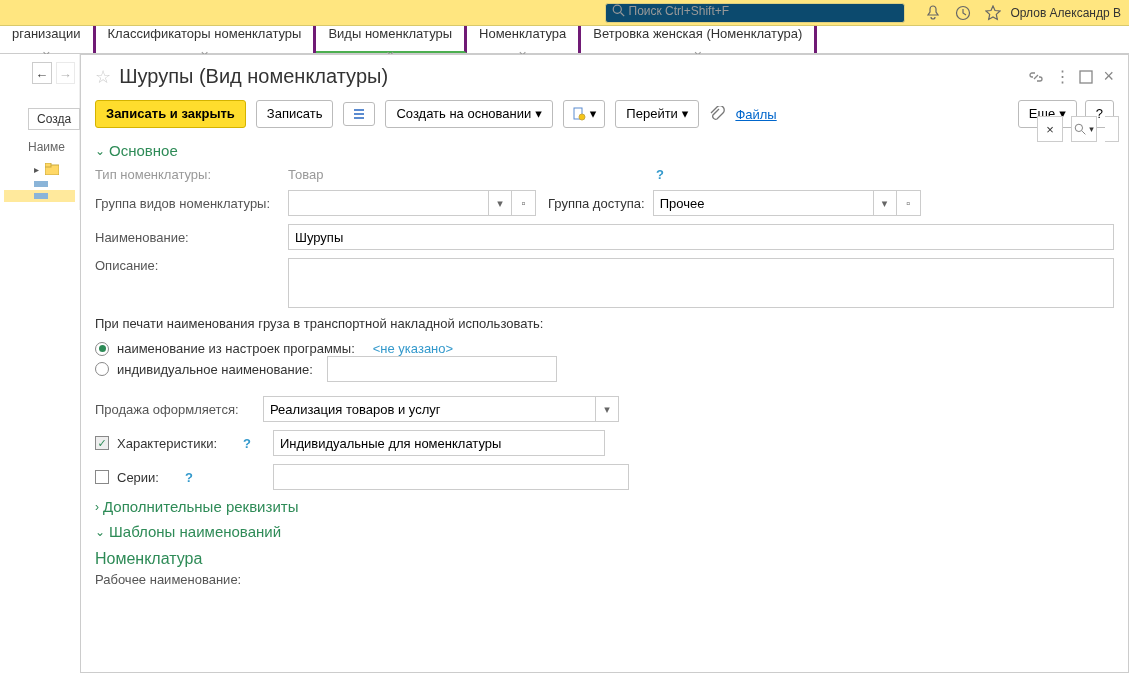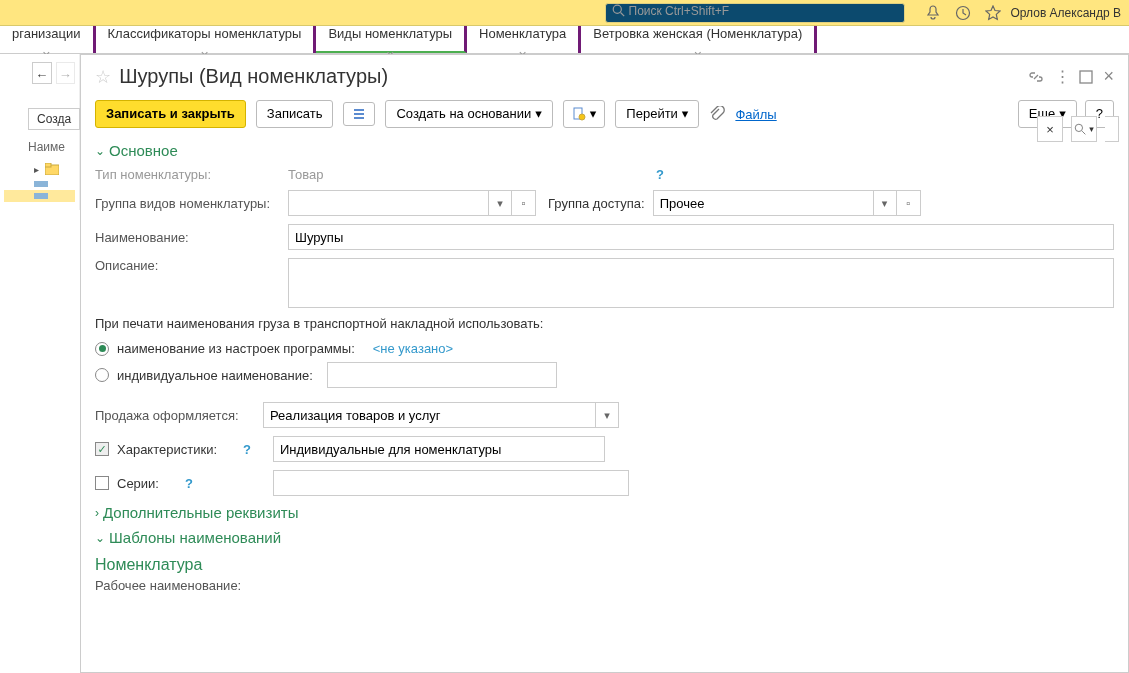--- a/index.html
+++ b/index.html
@@ -58,21 +58,21 @@
 .help { color: #39c; font-weight: bold; cursor: pointer; }
 
 .input { border: 1px solid #ccc; height: 26px; padding: 0 6px; font-size: 13px; background: #fff; }
 .input-group { display: flex; }
 .input-group .input { border-right: none; }
 .ig-btn { border: 1px solid #ccc; width: 24px; height: 26px; background: #fff; display: flex; align-items: center; justify-content: center; font-size: 11px; color: #666; cursor:pointer; }
 .ig-btn + .ig-btn { border-left: none; }
 
 .textarea { border: 1px solid #ccc; height: 50px; flex: 1; }
 
-.radio-row { display: flex; align-items: center; gap: 8px; margin-bottom: 6px; }
+.radio-row { display: flex; align-items: center; gap: 8px; }
 .radio { width: 14px; height: 14px; border: 1px solid #888; border-radius: 50%; display: inline-flex; align-items: center; justify-content: center; }
 .radio.checked::after { content: ''; width: 7px; height: 7px; background: #2e8b57; border-radius: 50%; }
 .checkbox { width: 14px; height: 14px; border: 1px solid #888; display: inline-flex; align-items: center; justify-content: center; font-size: 11px; color: #2e8b57; background:#fff; }
 .checkbox.checked::after { content: '✓'; }
 .checkbox.disabled { background:#eee; }
 
 .sub-h { color: #2e8b57; font-size: 16px; margin: 10px 0 4px 0; }
 
 .right-btns { position:absolute; right:10px; top:116px; display:flex; gap:8px;}
 .sq-btn { width:26px; height:26px; border:1px solid #ccc; display:flex; align-items:center; justify-content:center; background:#fff;}

